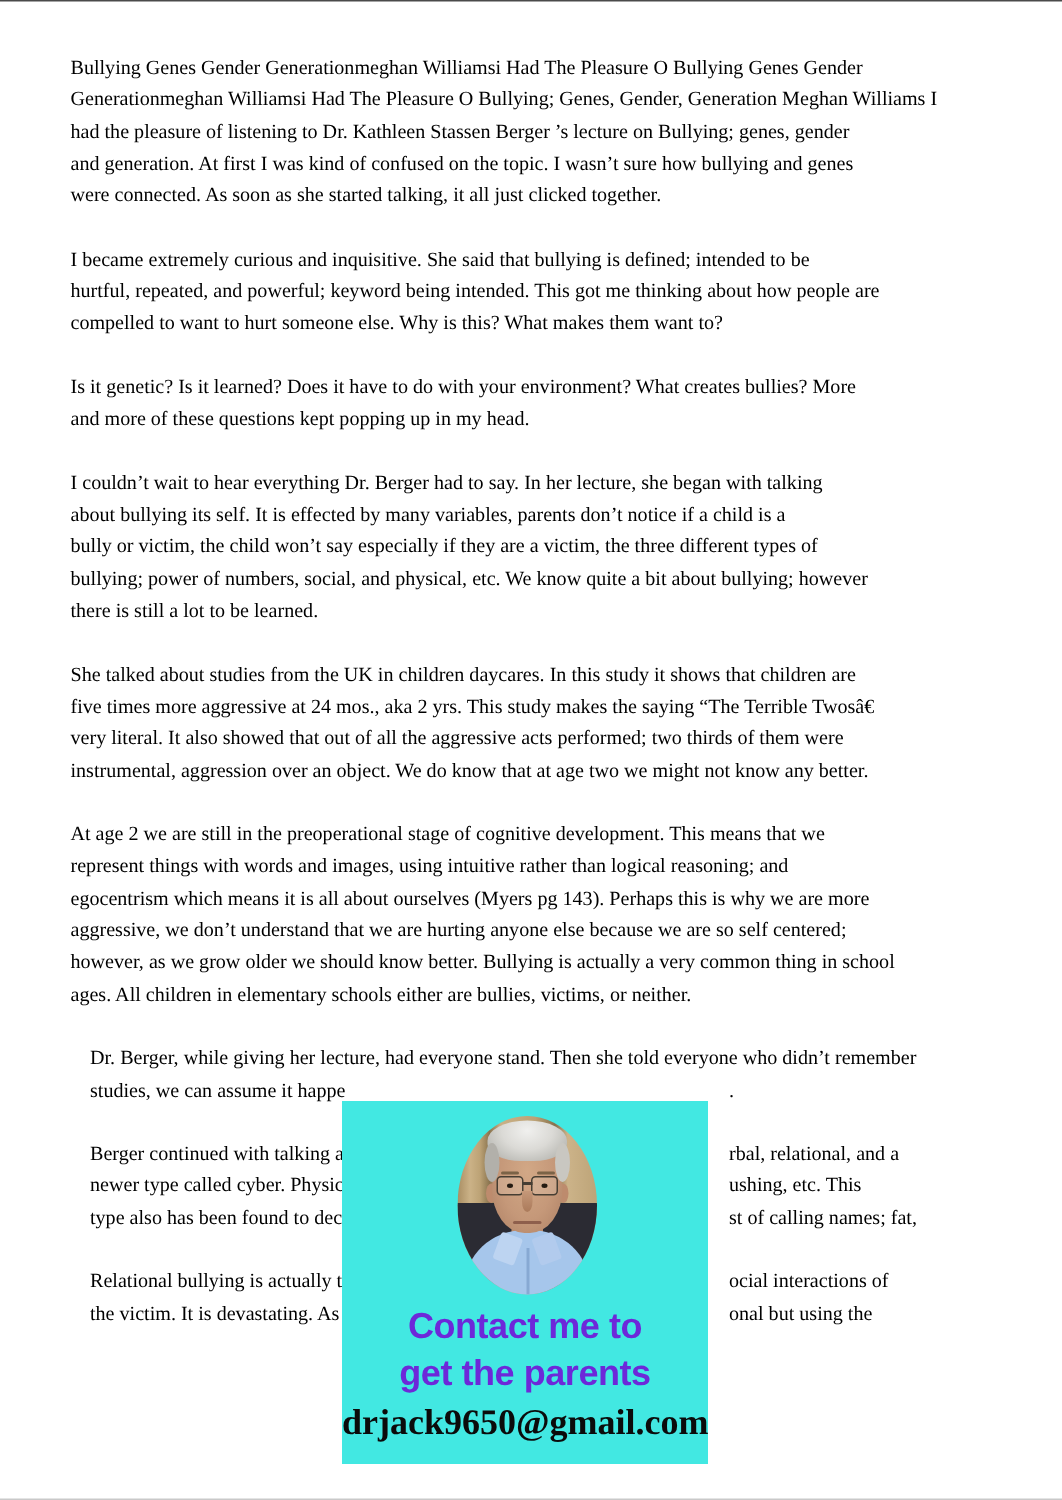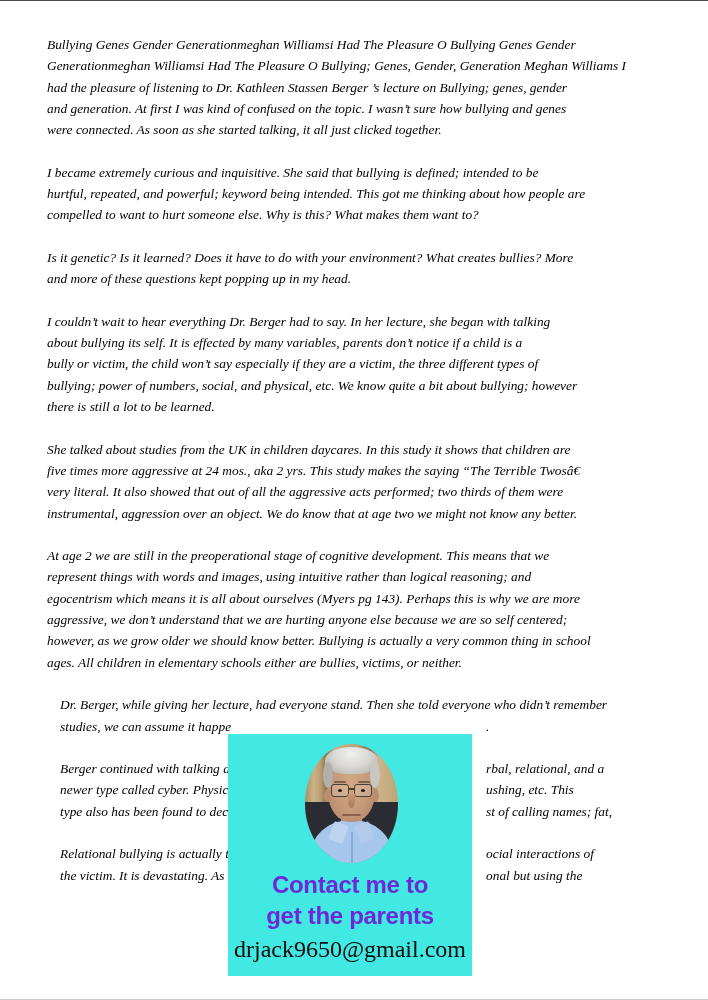--- a/index.html
+++ b/index.html
@@ -2,31 +2,31 @@
 <html><head>
 <meta charset="utf-8">
 <style>
   html,body{margin:0;padding:0;background:#ffffff;}
   .page{
     position:relative;width:708px;height:1000px;background:#ffffff;overflow:hidden;
     font-family:"Liberation Serif","DejaVu Serif",serif;color:#000;
     border-top:1px solid #4a4a4a;border-bottom:1px solid #c9c9c9;box-sizing:border-box;
   }
   .essay{position:absolute;left:47px;top:33px;width:655px;font-size:13.4px;line-height:21.3px;}
-  .p{margin:0 0 21.3px 0;white-space:pre-line;font-style:italic;}
+  .p{margin:0 0 21.3px 0;white-space:pre-line;}
   .pl{white-space:normal;}
   .line{position:relative;height:21.3px;white-space:nowrap;margin-left:13px;}
   .rf{position:absolute;left:426px;top:0;}
   
   .overlay{position:absolute;left:228px;top:733px;width:244px;height:242px;background:#42e8e2;z-index:5;}
   .ol-head{position:absolute;left:0;top:135px;width:100%;text-align:center;
     font-family:"Liberation Sans","DejaVu Sans",sans-serif;font-weight:bold;font-size:24px;
     line-height:31px;color:#6d28d9;letter-spacing:-0.3px;}
   .ol-email{position:absolute;left:0;top:202px;width:100%;text-align:center;
-    font-family:"Liberation Serif","DejaVu Serif",serif;font-weight:normal;font-size:24px;color:#0b0b0b;}
+    font-family:"Liberation Serif","DejaVu Serif",serif;font-weight:bold;font-size:24px;color:#0b0b0b;}
   
   .portrait{position:absolute;left:77px;top:10px;width:93px;height:119px;border-radius:50%;overflow:hidden;}
   .po-bg{position:absolute;left:0;top:0;right:0;bottom:0;
     background:linear-gradient(90deg,#a98e63 0%,#cbb287 9%,#bda376 16%,#8a744f 23%,#c9b086 31%,#c2a87c 46%,#bba175 56%,#86704c 70%,#ccb389 79%,#bda478 100%);}
   .po-band{position:absolute;left:0;right:0;top:58px;height:38px;background:#2b2b33;}
   .po-neck{position:absolute;left:36px;top:66px;width:21px;height:22px;background:#b98a6d;border-radius:0 0 8px 8px;}
   .po-shirt{position:absolute;left:5px;top:76px;width:83px;height:46px;background:#a6c6eb;border-radius:48% 48% 0 0/80% 80% 0 0;}
   .po-col-l{position:absolute;left:26px;top:79px;width:15px;height:19px;background:#bdd4f1;transform:rotate(20deg);border-radius:2px;}
   .po-col-r{position:absolute;left:52px;top:79px;width:15px;height:19px;background:#b2cbed;transform:rotate(-20deg);border-radius:2px;}
   .po-vline{position:absolute;left:46px;top:88px;width:2px;height:31px;background:#87a9d3;}

